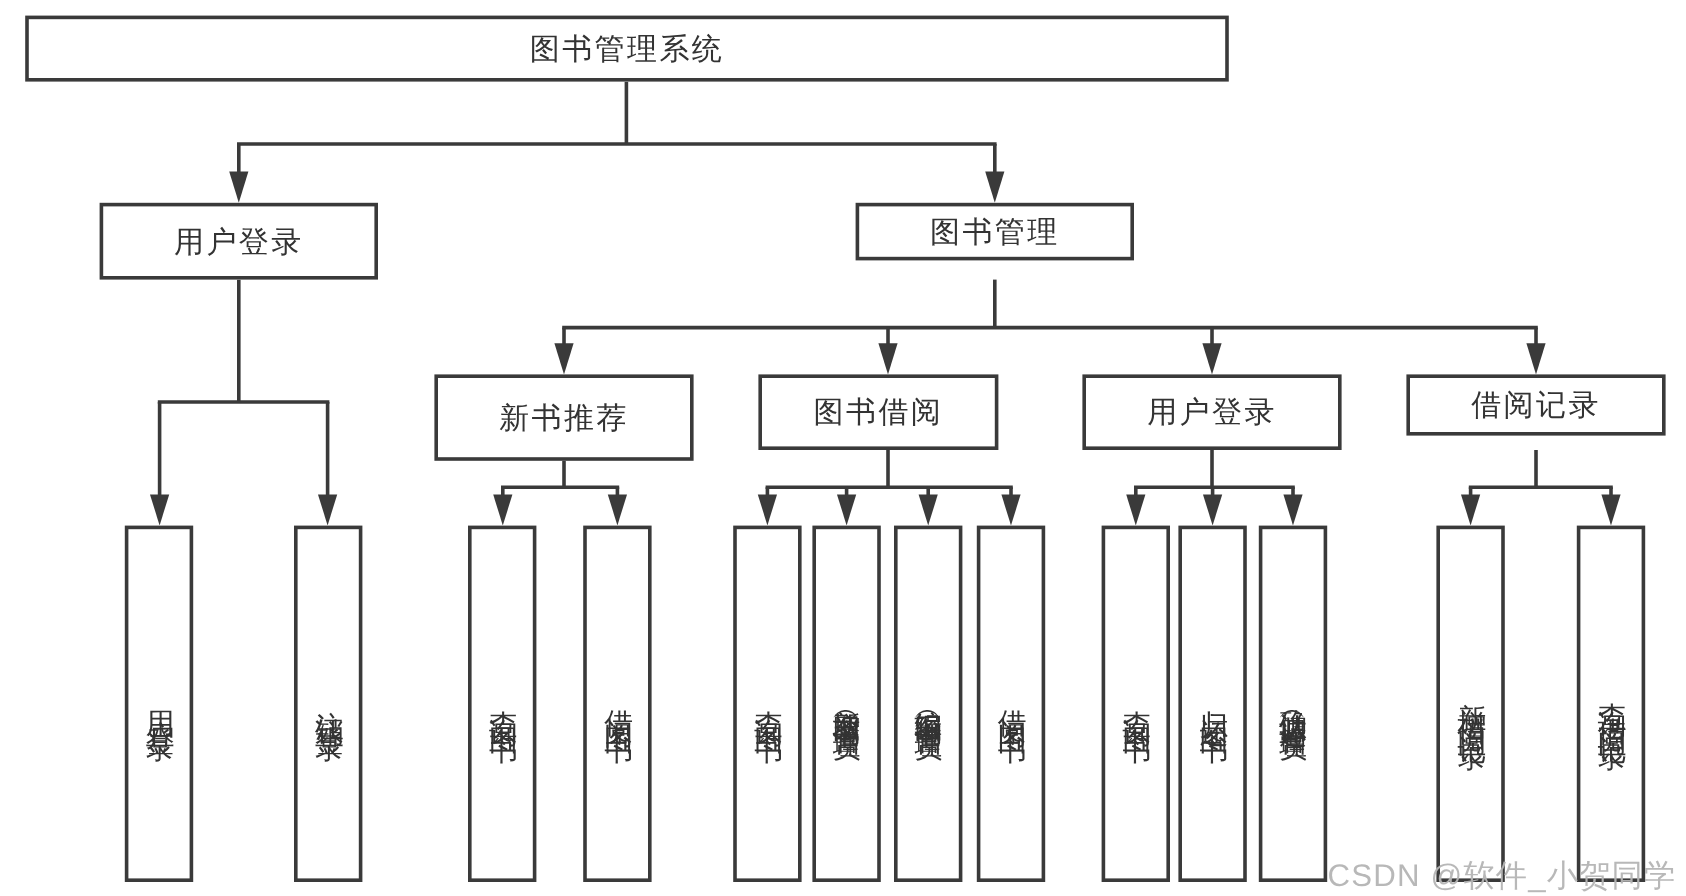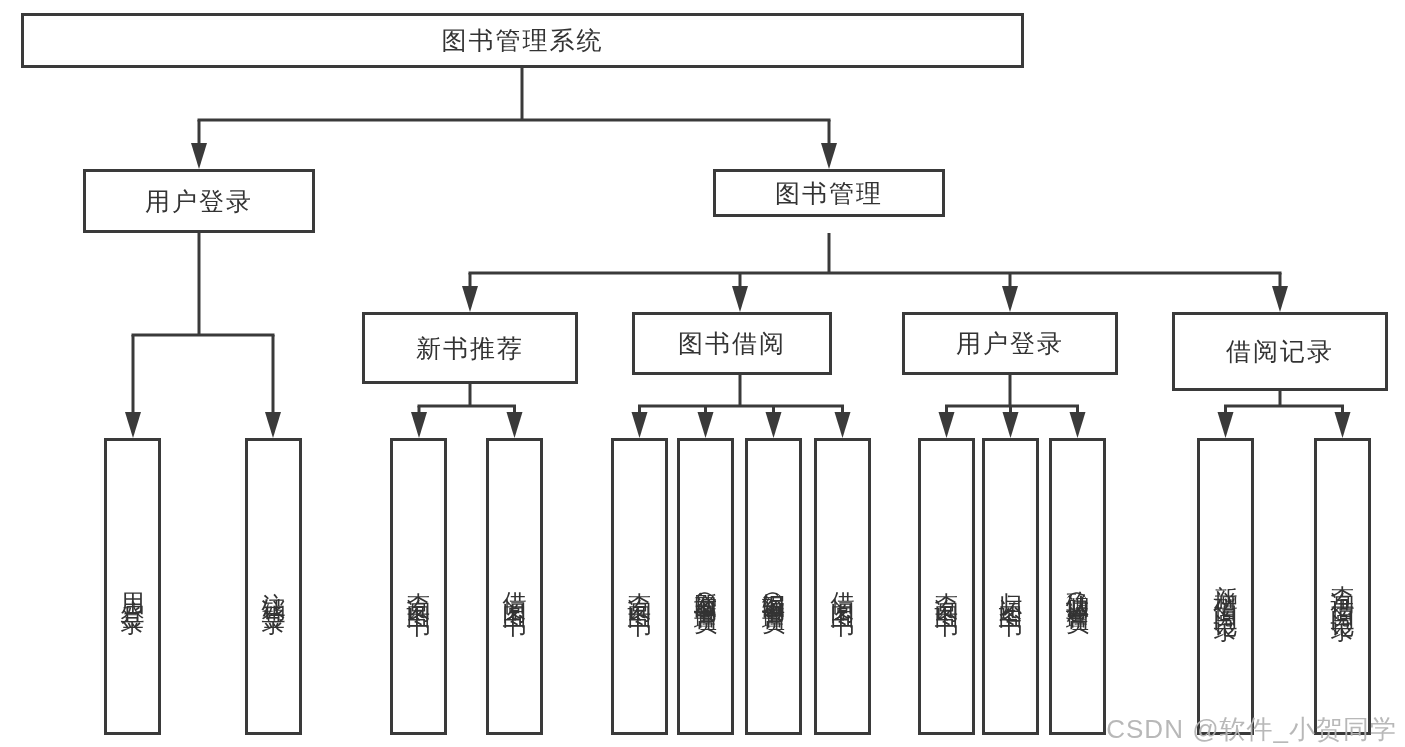--- a/index.html
+++ b/index.html
@@ -132,21 +132,21 @@
   </svg>
 
   <div class="node h-node" style="left:21px; top:13px; width:1003px; height:55px;">图书管理系统</div>
 
   <div class="node h-node" style="left:83px; top:169px; width:232px; height:64px;">用户登录</div>
   <div class="node h-node" style="left:713px; top:169px; width:232px; height:48px;">图书管理</div>
 
   <div class="node h-node" style="left:362px; top:312px; width:216px; height:72px;">新书推荐</div>
   <div class="node h-node" style="left:632px; top:312px; width:200px; height:63px;">图书借阅</div>
   <div class="node h-node" style="left:902px; top:312px; width:216px; height:63px;">用户登录</div>
-  <div class="node h-node" style="left:1172px; top:312px; width:216px; height:79px;">借阅记录</div>
+  <div class="node h-node" style="left:1172px; top:312px; width:216px; height:51px;">借阅记录</div>
 
   <div class="node v-node" style="left:104px; top:438px; width:57px; height:297px;">用户登录</div>
   <div class="node v-node" style="left:245px; top:438px; width:57px; height:297px;">注销登录</div>
 
   <div class="node v-node" style="left:390px; top:438px; width:57px; height:297px;">查询图书</div>
   <div class="node v-node" style="left:486px; top:438px; width:57px; height:297px;">借阅图书</div>
 
   <div class="node v-node" style="left:611px; top:438px; width:57px; height:297px;">查询图书</div>
   <div class="node v-node v-long" style="left:677px; top:438px; width:57px; height:297px;">新增图书（管理员）</div>
   <div class="node v-node v-long" style="left:745px; top:438px; width:57px; height:297px;">编辑图书（管理员）</div>

